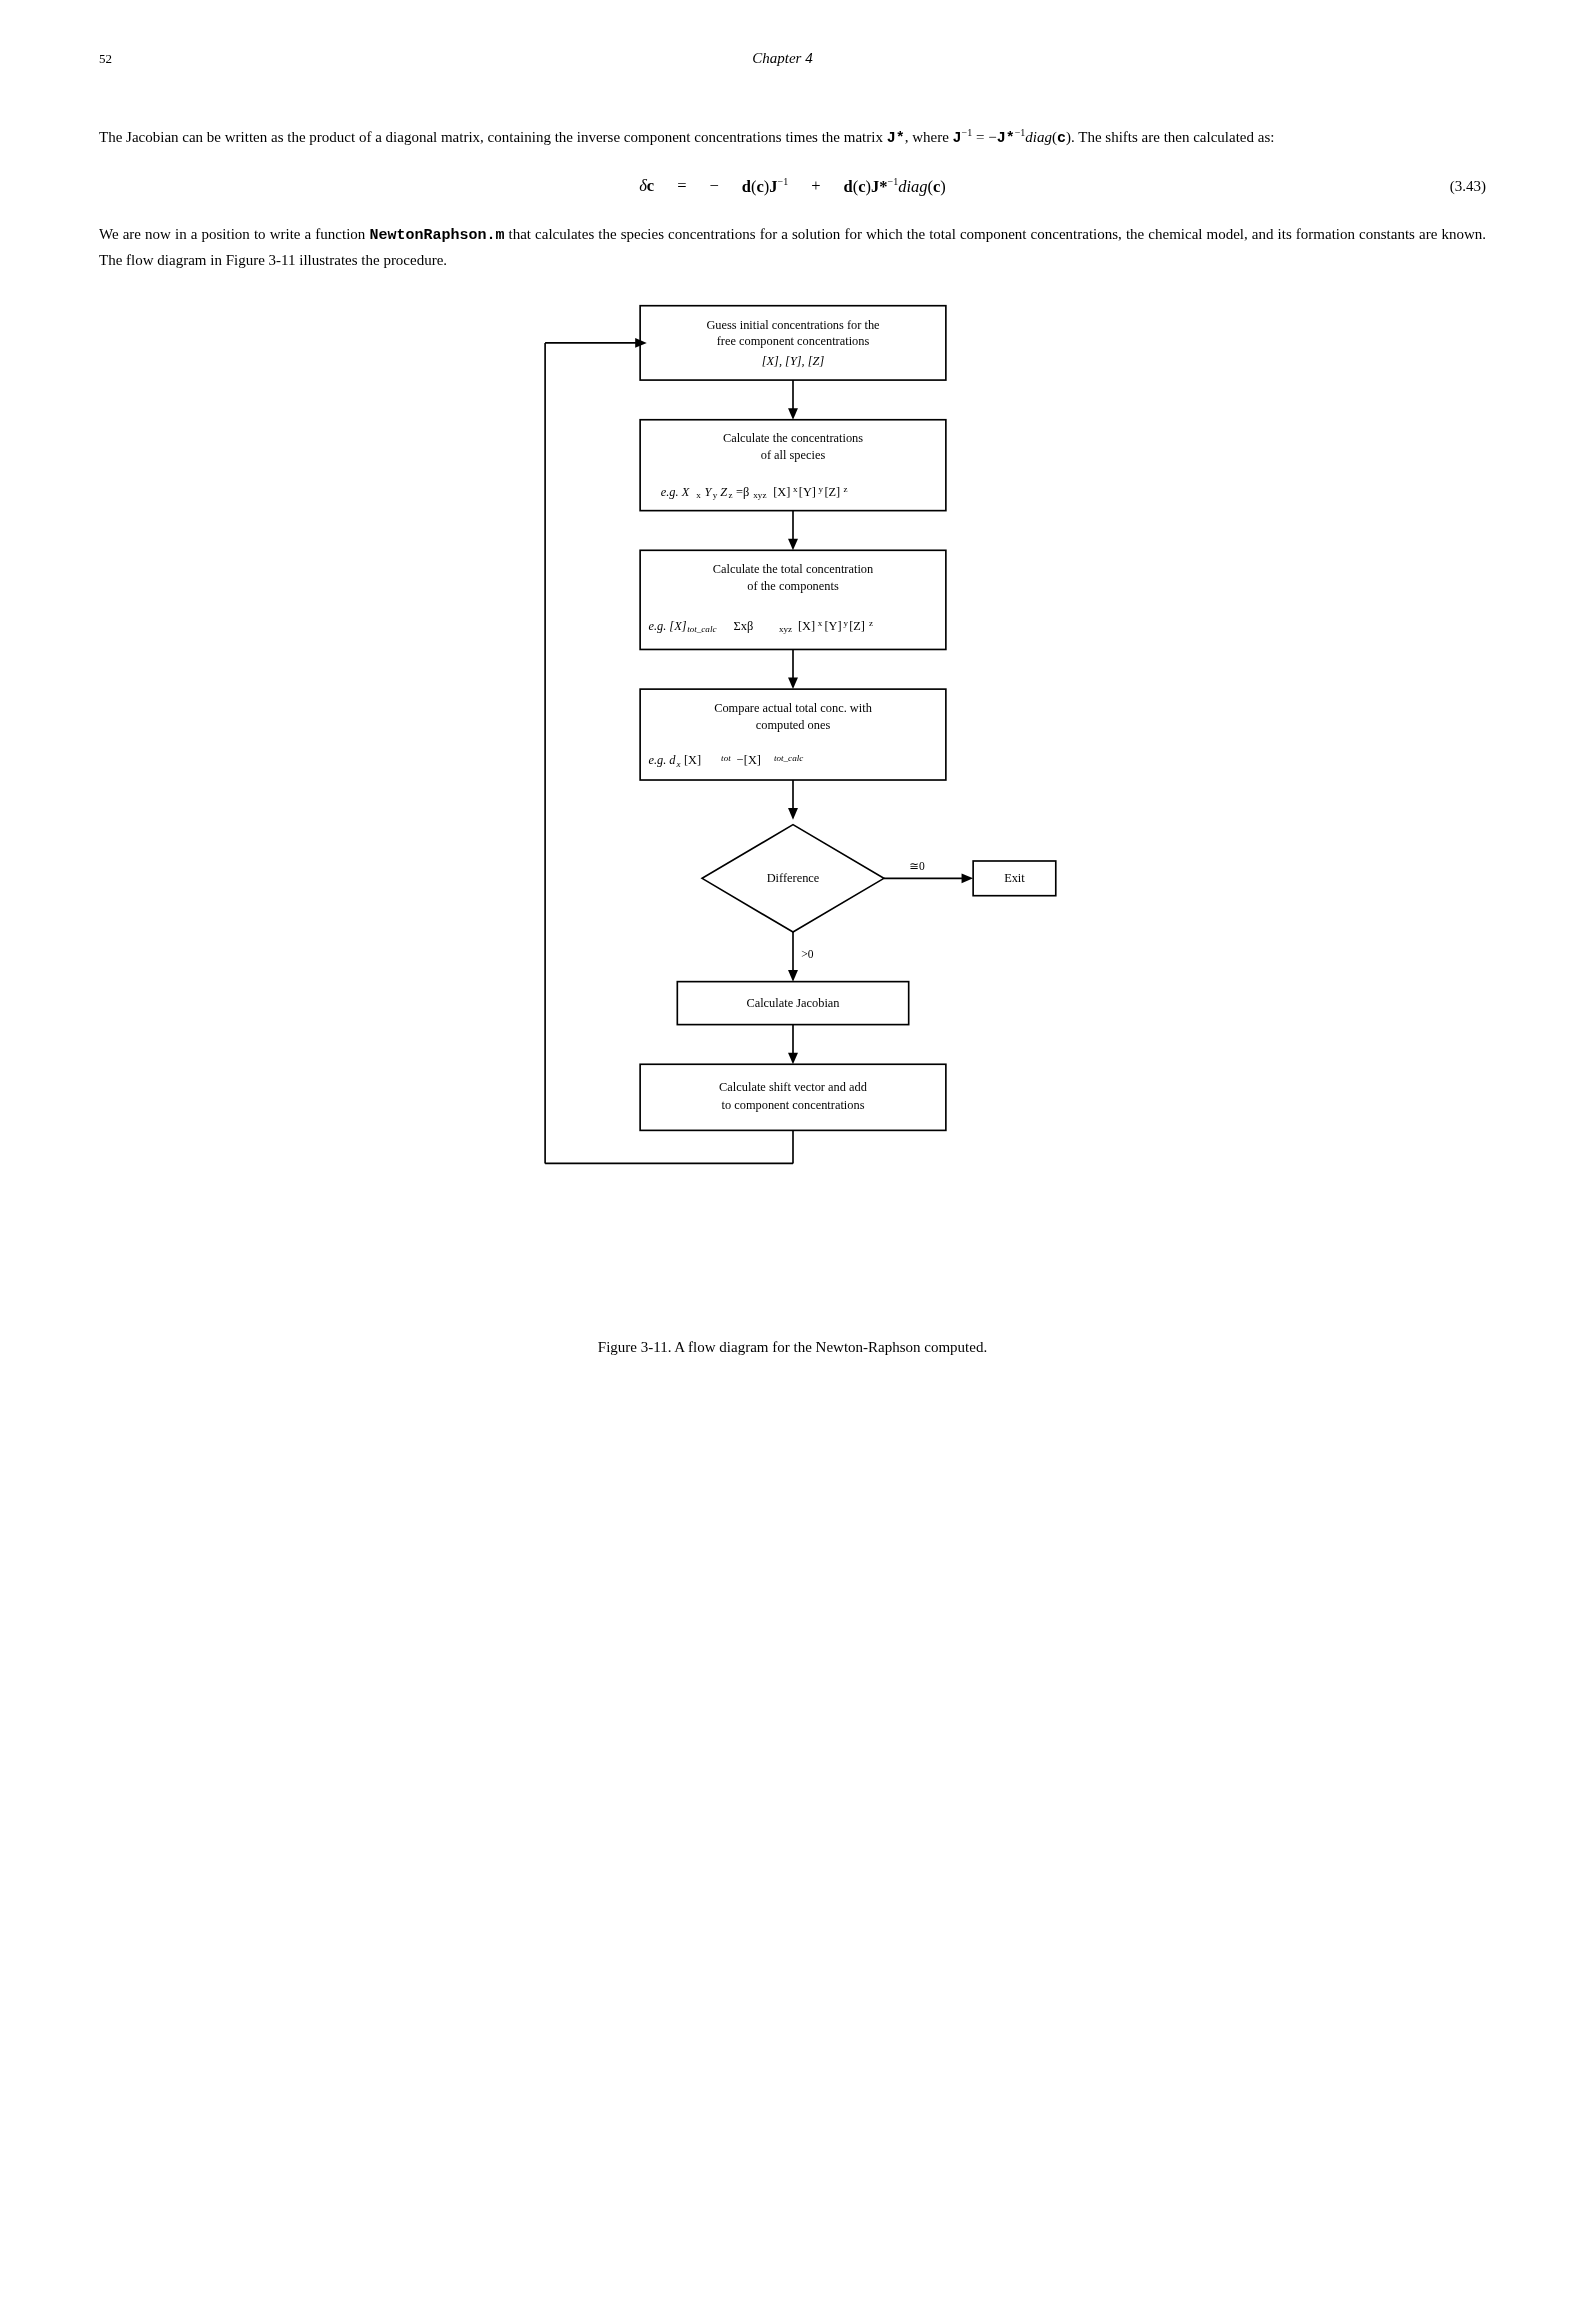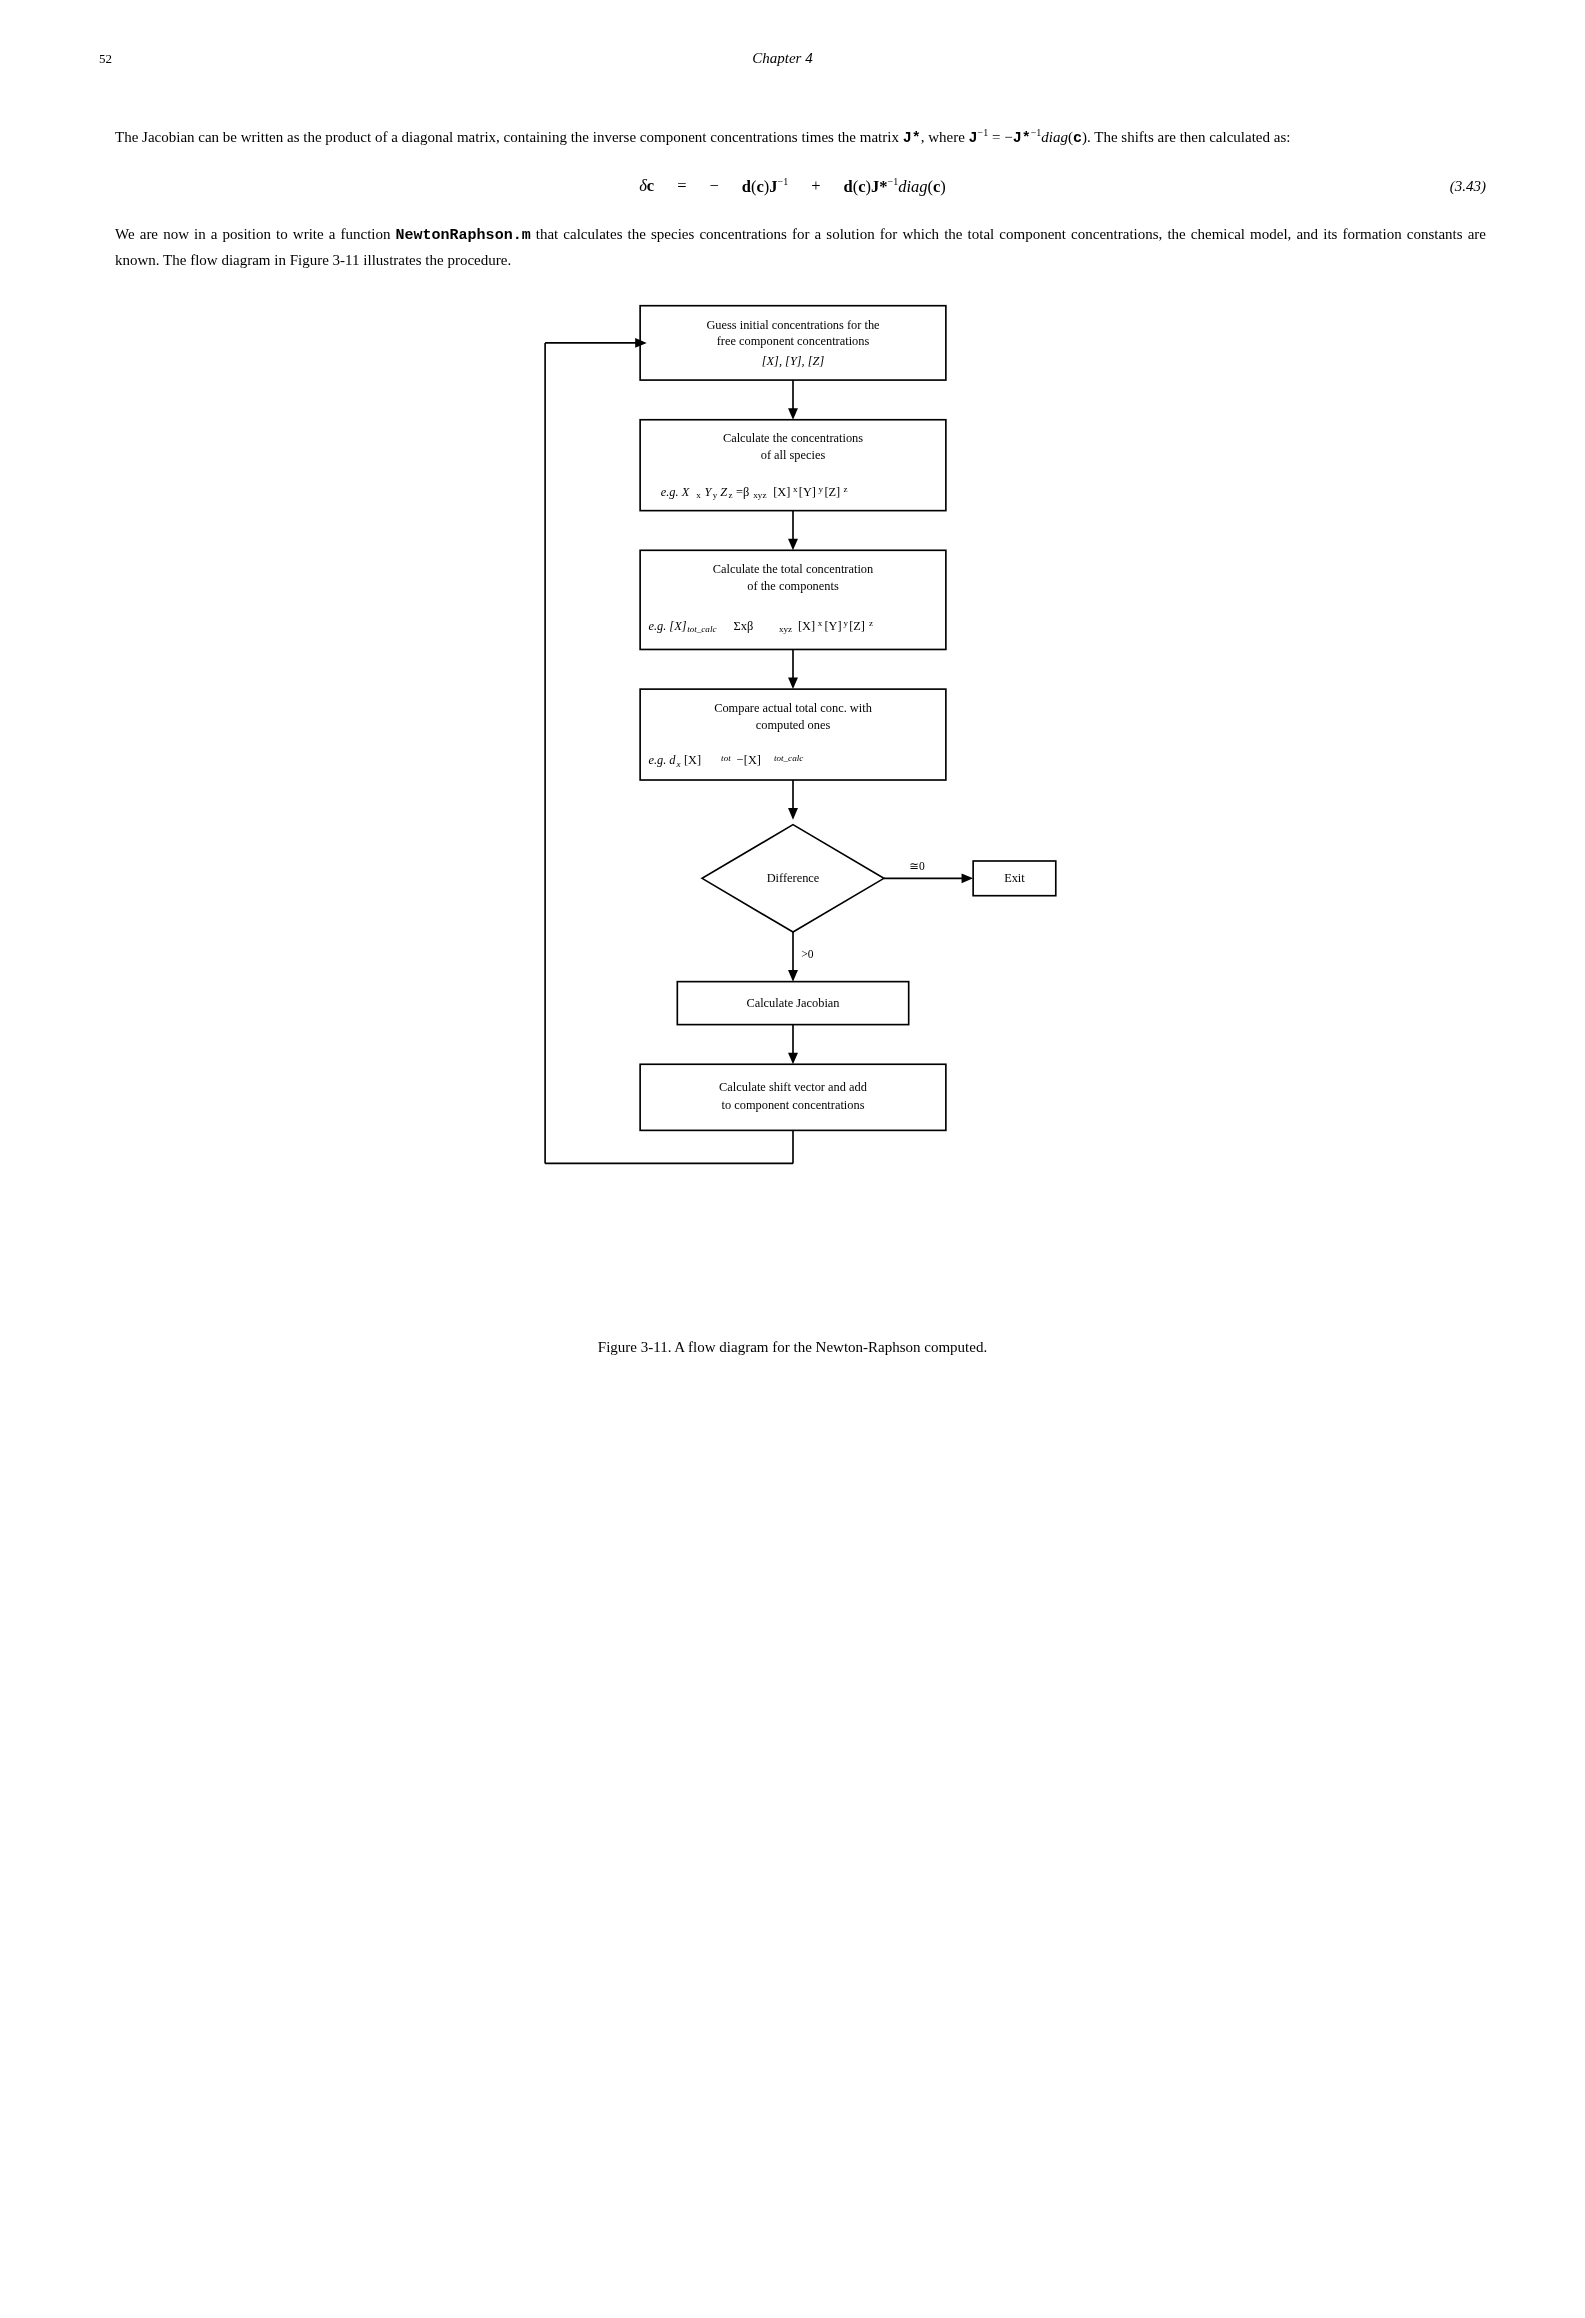--- a/index.html
+++ b/index.html
@@ -26,39 +26,37 @@
       display: flex;
       justify-content: space-between;
       align-items: baseline;
       margin-bottom: 33px;
     }
     .body-text {
       text-align: justify;
       line-height: 1.6;
       font-size: 15px;
       margin-bottom: 16.5px;
-      margin-left: 16px;
     }
     .body-text b, .body-text strong {
       font-family: "Courier New", monospace;
       font-weight: bold;
     }
     .equation-block {
       display: flex;
       justify-content: center;
       align-items: center;
       margin: 25px 0 25px 0;
       font-size: 16.5px;
       position: relative;
     }
     .equation-number {
       position: absolute;
       right: 0;
       font-size: 15px;
-      font-style: italic;
     }
     .equation-content {
       display: flex;
       align-items: center;
       gap: 23px;
     }
     sup { font-size: 10px; }
     .figure-caption {
       text-align: center;
       font-size: 15px;

